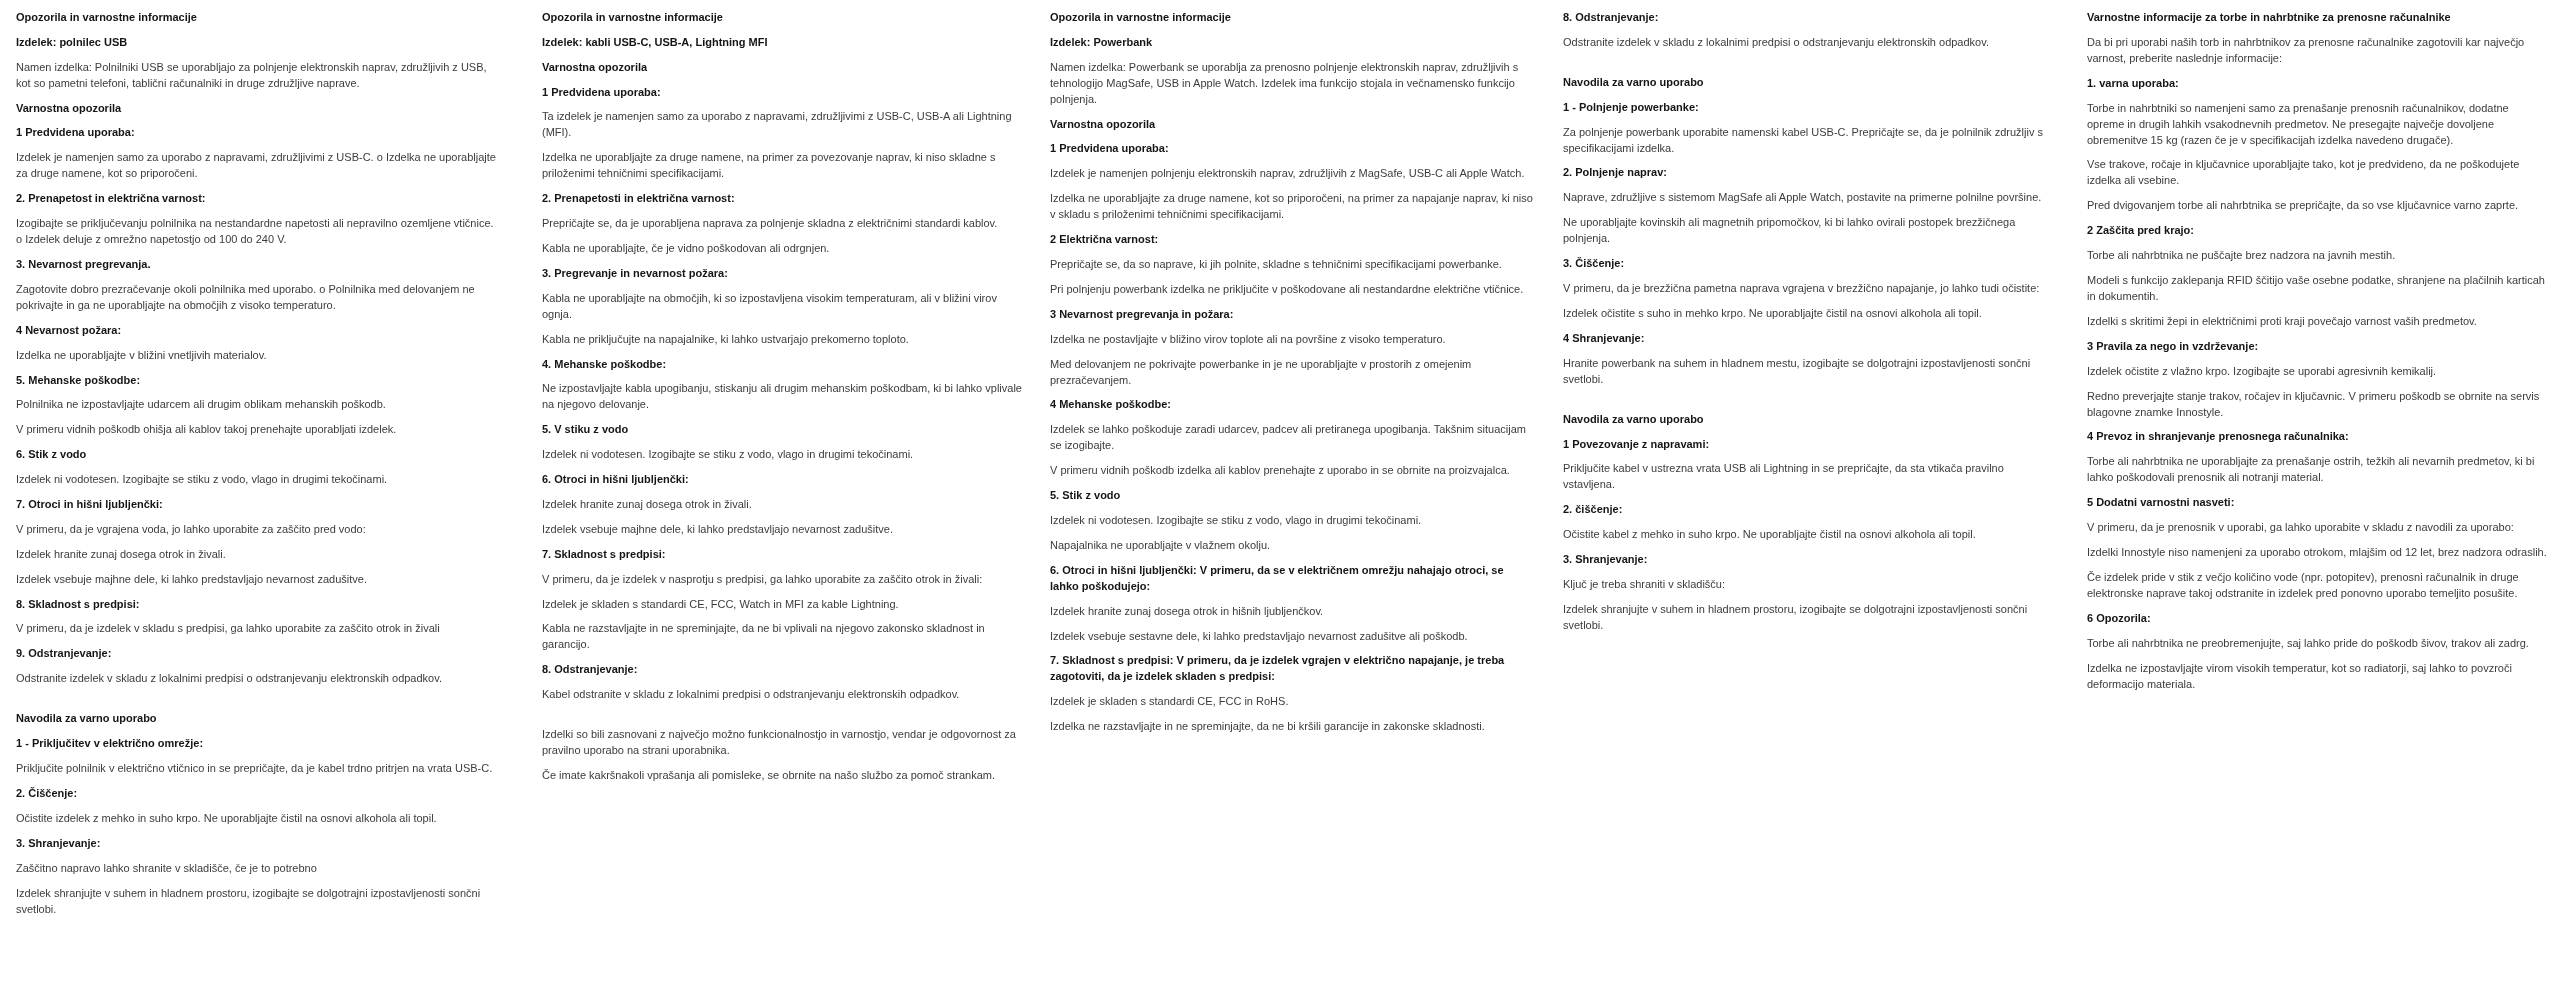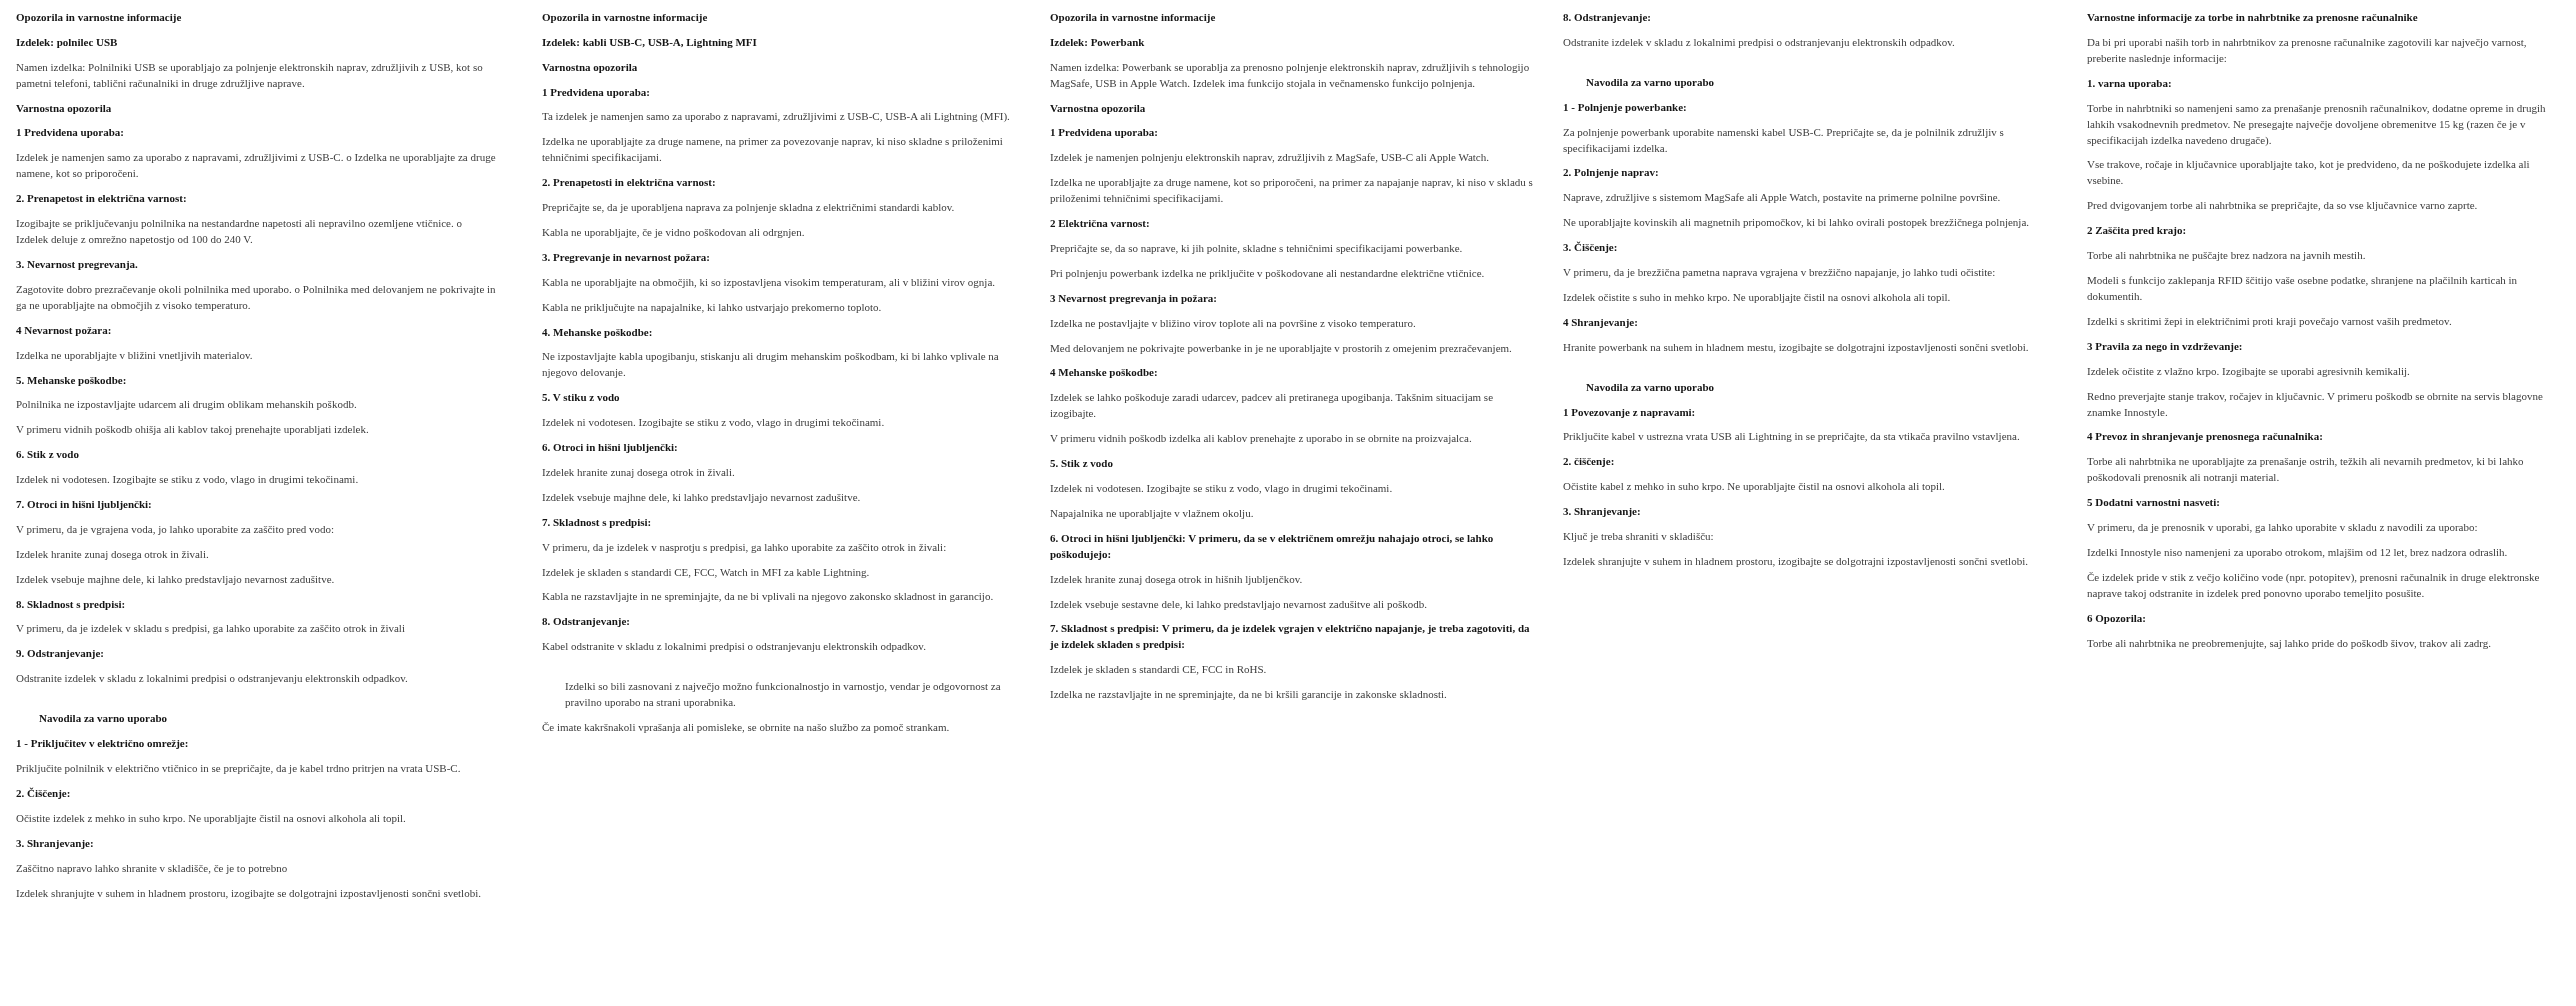--- a/index.html
+++ b/index.html
@@ -2,38 +2,38 @@
 <html lang="sl" style="font-size:13px"><head>
 <meta charset="utf-8">
 <title>Opozorila in varnostne informacije</title>
 <style>
   html, body { margin: 0; padding: 0; background: #ffffff; }
   .doc {
     position: relative;
     width: 2576px;
     height: 1006px;
     background: var(--bg, #ffffff);
-    font-family: Liberation Serif, serif;
+    font-family: Liberation Sans, sans-serif;
     overflow: hidden;
   }
   .col {
     position: absolute;
     top: 8.9px;
     font-size: 11px;
     line-height: 16px;
     color: var(--body-color, #3c3c3c);
   }
   .col-1 { left: 16px;   width: 480px; }
   .col-2 { left: 542px;  width: 480px; }
   .col-3 { left: 1050px; width: 483px; }
   .col-4 { left: 1563px; width: 480px; }
   .col-5 { left: 2087px; width: 462px; }
   .blk { margin: 0 0 8.9px 0; }
   .h1, .h { font-weight: 700; color: var(--heading-color, #151515); }
-  .gap { margin-top: 24px; margin-left: 23px; }
+  .gap { margin-top: 24px; }
 </style>
 </head>
 <body>
 
 <div class="doc" style="--bg: #ffffff; --heading-color: #151515; --body-color: #3c3c3c;">
   <section class="col col-1">
       <p class="blk h1">Opozorila in varnostne informacije</p>
       <p class="blk h">Izdelek: polnilec USB</p>
       <p class="blk body">Namen izdelka: Polnilniki USB se uporabljajo za polnjenje elektronskih naprav, združljivih z USB, kot so pametni telefoni, tablični računalniki in druge združljive naprave.</p>
       <p class="blk h">Varnostna opozorila</p>
@@ -161,15 +161,16 @@
       <p class="blk body">Izdelek očistite z vlažno krpo. Izogibajte se uporabi agresivnih kemikalij.</p>
       <p class="blk body">Redno preverjajte stanje trakov, ročajev in ključavnic. V primeru poškodb se obrnite na servis blagovne znamke Innostyle.</p>
       <p class="blk h">4 Prevoz in shranjevanje prenosnega računalnika:</p>
       <p class="blk body">Torbe ali nahrbtnika ne uporabljajte za prenašanje ostrih, težkih ali nevarnih predmetov, ki bi lahko poškodovali prenosnik ali notranji material.</p>
       <p class="blk h">5 Dodatni varnostni nasveti:</p>
       <p class="blk body">V primeru, da je prenosnik v uporabi, ga lahko uporabite v skladu z navodili za uporabo:</p>
       <p class="blk body">Izdelki Innostyle niso namenjeni za uporabo otrokom, mlajšim od 12 let, brez nadzora odraslih.</p>
       <p class="blk body">Če izdelek pride v stik z večjo količino vode (npr. potopitev), prenosni računalnik in druge elektronske naprave takoj odstranite in izdelek pred ponovno uporabo temeljito posušite.</p>
       <p class="blk h">6 Opozorila:</p>
       <p class="blk body">Torbe ali nahrbtnika ne preobremenjujte, saj lahko pride do poškodb šivov, trakov ali zadrg.</p>
+      <p class="blk body">Izdelka ne izpostavljajte virom visokih temperatur, kot so radiatorji, saj lahko to povzroči deformacijo materiala.</p>
     </section>
 </div>
 
 
 </body></html>

